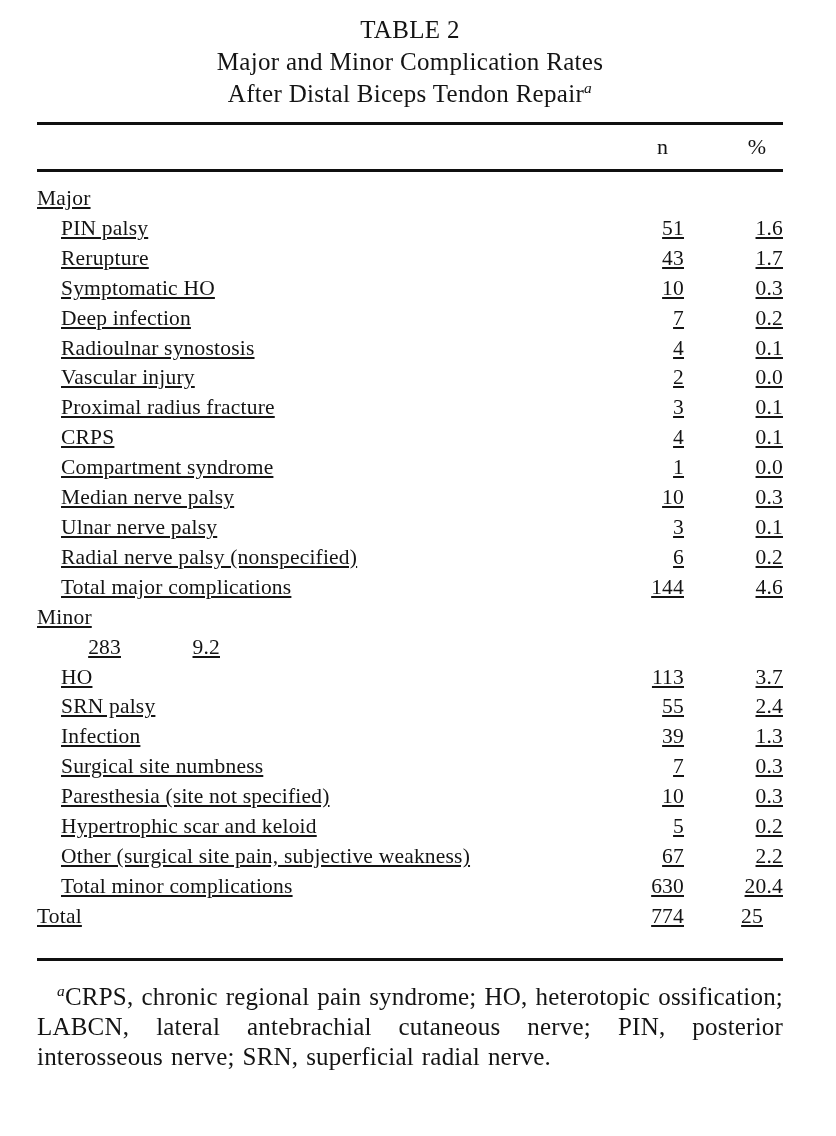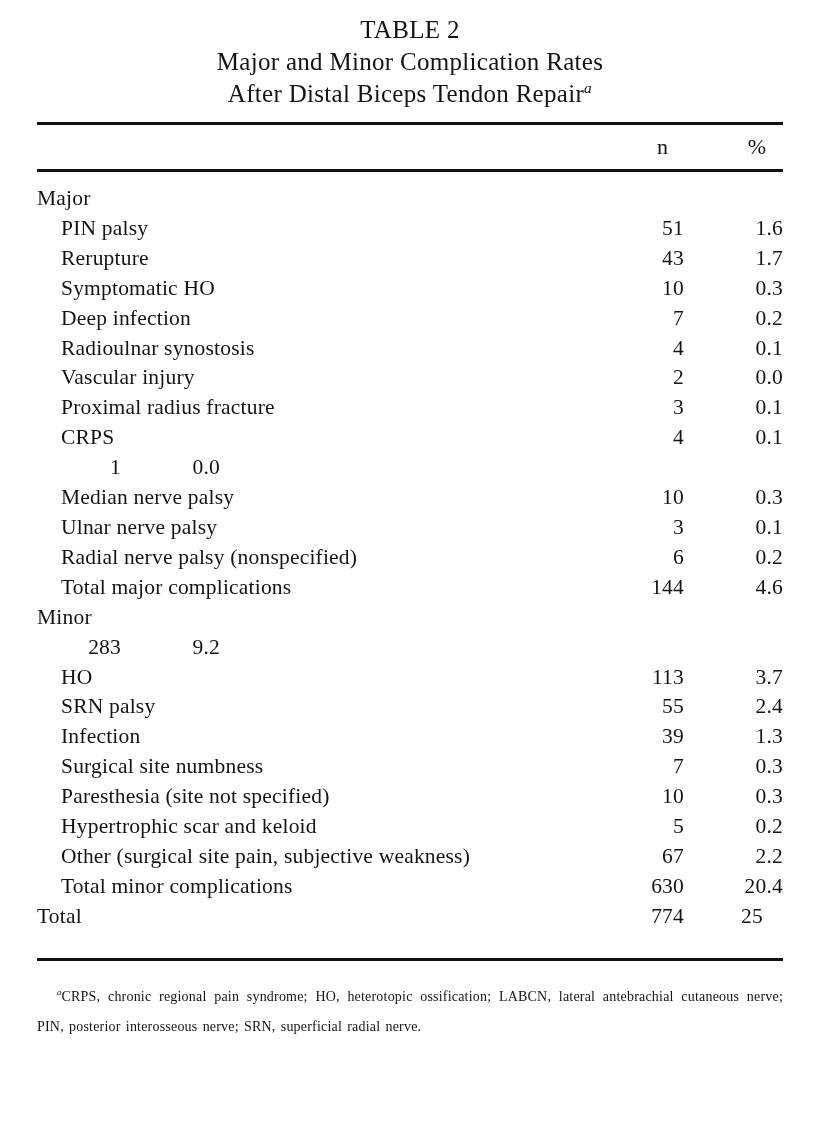--- a/index.html
+++ b/index.html
@@ -50,28 +50,29 @@
   }
   .col-label { flex: 1; }
   .col-n  { width: 84px;  text-align: right; white-space: nowrap; }
   .col-pct { width: 99px; text-align: right; white-space: nowrap; }
   .thead .col-n  { box-sizing: border-box; padding-right: 16px; }
   .thead .col-pct { box-sizing: border-box; padding-right: 17px; }
   .tbody {
     padding: 12px 0 26px;
     font-size: 21.5px;
     letter-spacing: 0.2px;
+    text-decoration: underline;
   }
   .row { display: flex; line-height: 29.9px; }
   .row.item .col-label { padding-left: 24px; }
   .col-pct.nodec { box-sizing: border-box; padding-right: 20px; }
   
   .footnote {
     margin-top: 21px;
-    font-size: 14px;
+    font-size: 25px;
     line-height: 30px;
     letter-spacing: 0.2px;
     word-spacing: 1.5px;
     text-align: justify;
     text-indent: 20px;
     hyphens: manual;
     -webkit-hyphens: manual;
   }
 </style>
 </head>
@@ -132,20 +133,21 @@
             <span class="col-label">Proximal radius fracture</span>
             <span class="col-n">3</span>
             <span class="col-pct">0.1</span>
           </div>
           <div class="row item">
             <span class="col-label">CRPS</span>
             <span class="col-n">4</span>
             <span class="col-pct">0.1</span>
           </div>
           <div class="row item">
+            <span class="col-label">Compartment syndrome</span>
             <span class="col-n">1</span>
             <span class="col-pct">0.0</span>
           </div>
           <div class="row item">
             <span class="col-label">Median nerve palsy</span>
             <span class="col-n">10</span>
             <span class="col-pct">0.3</span>
           </div>
           <div class="row item">
             <span class="col-label">Ulnar nerve palsy</span>

